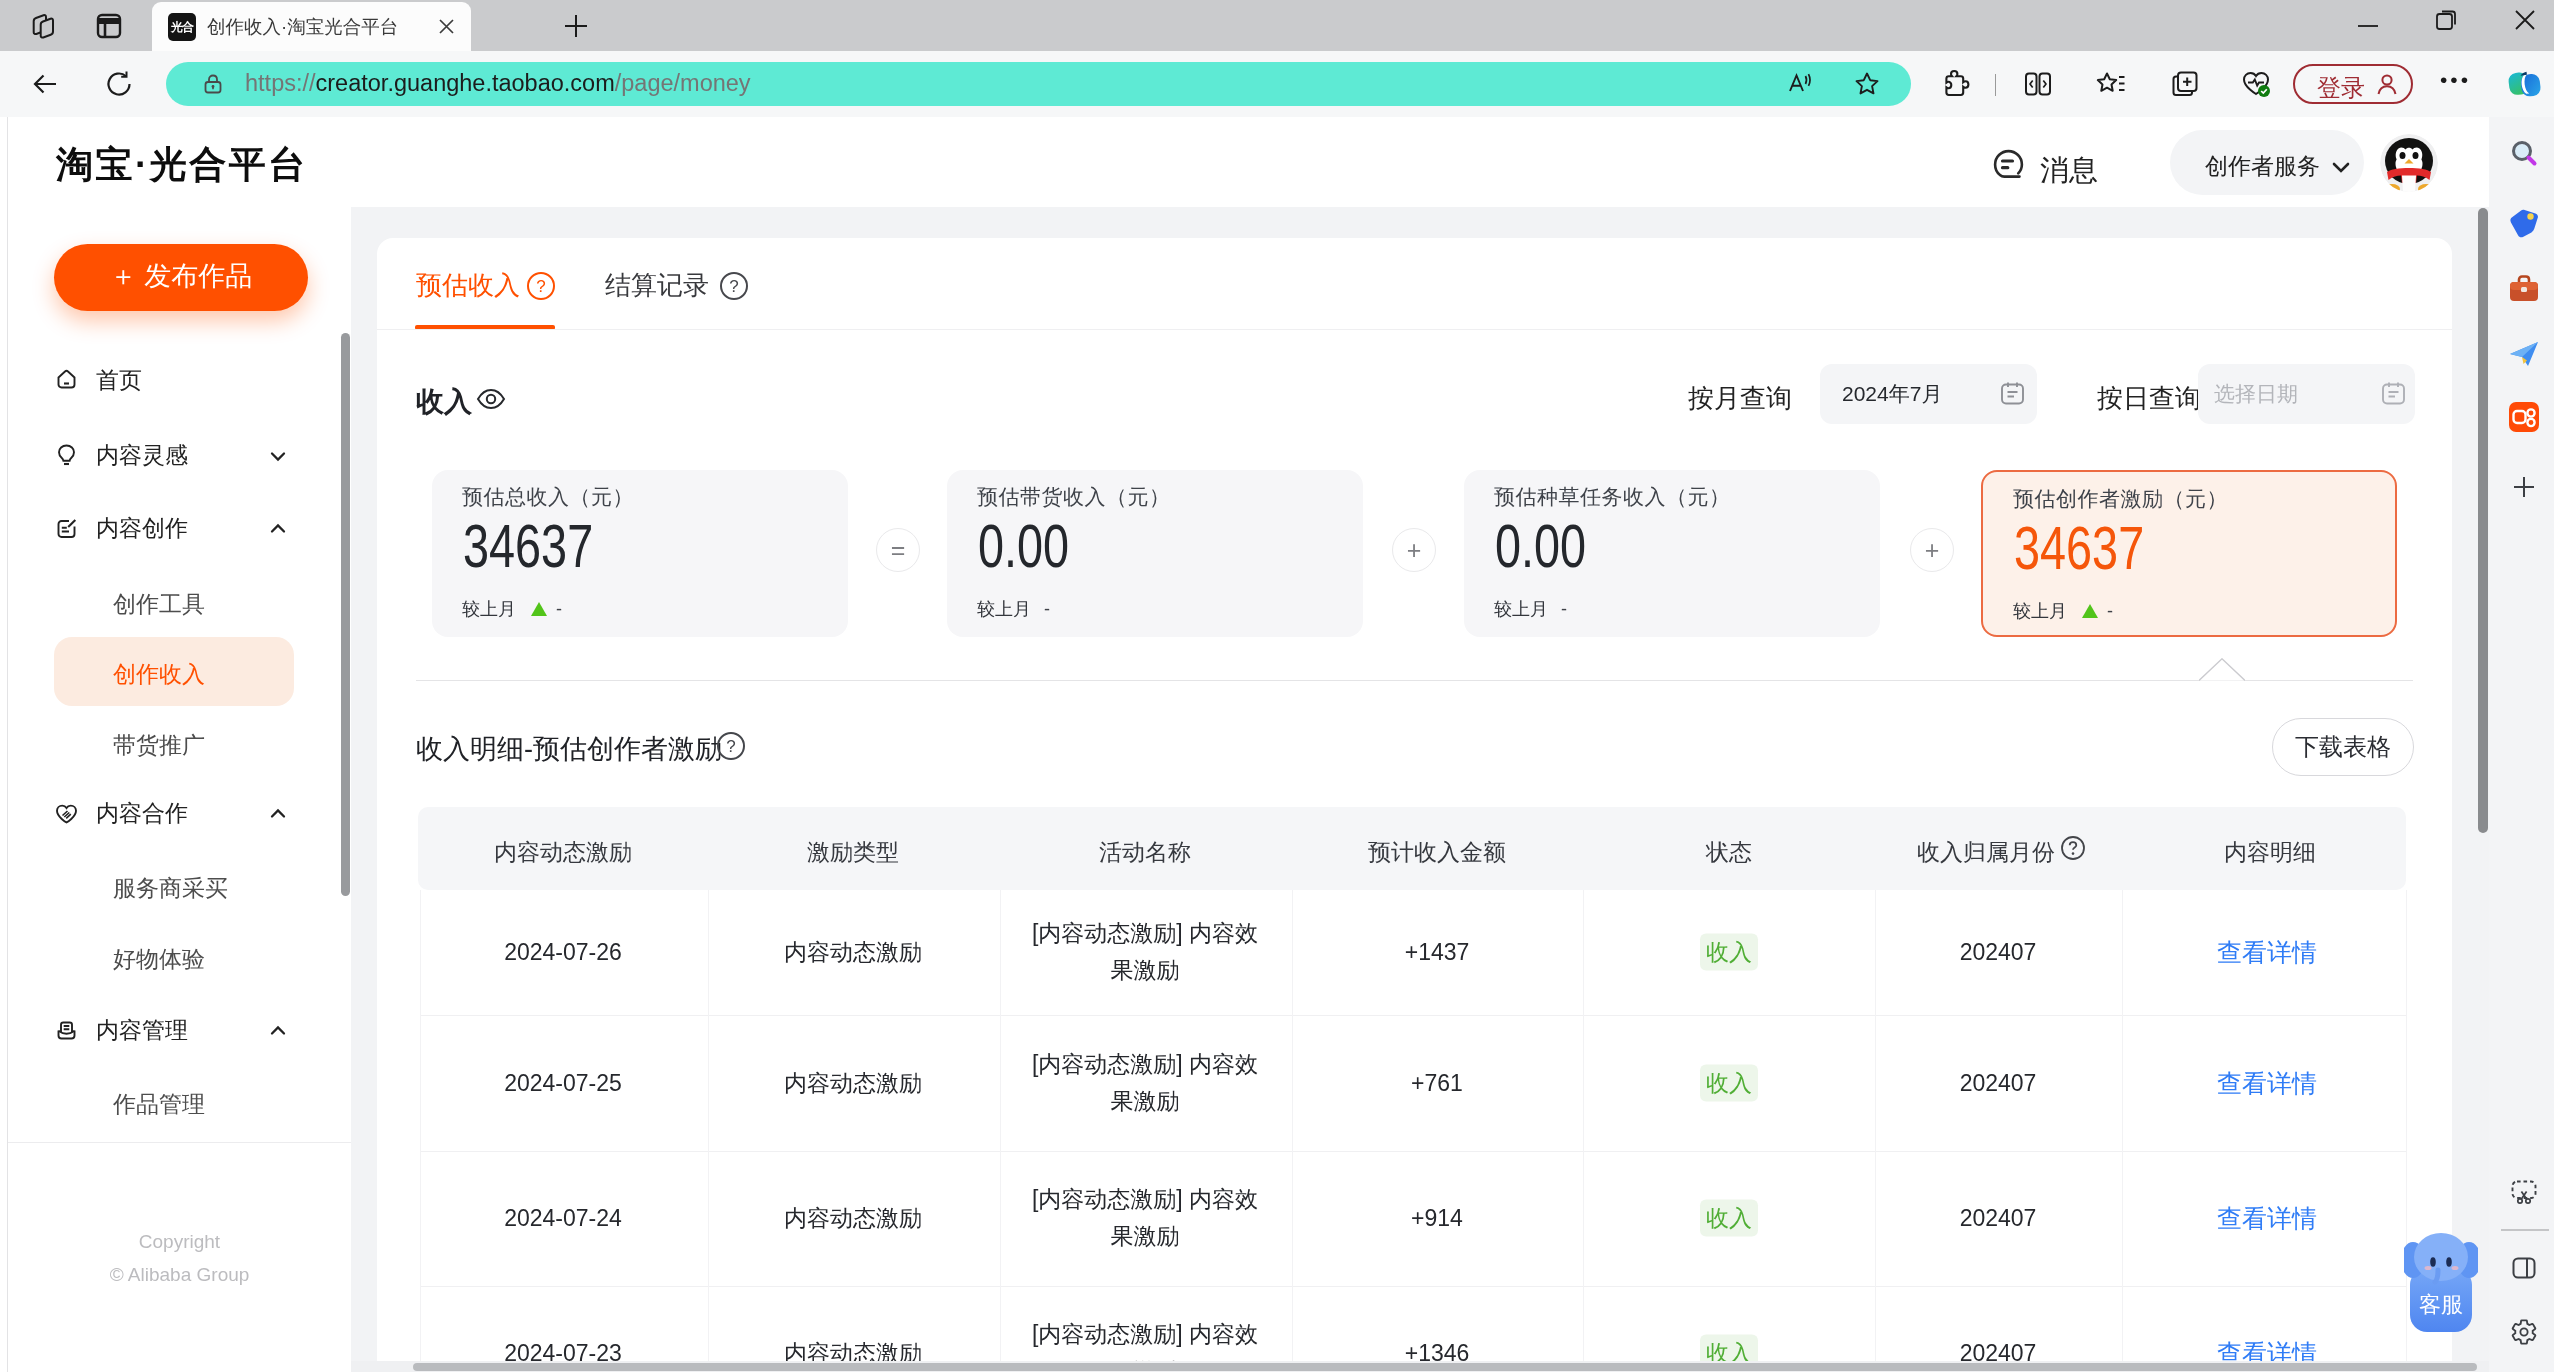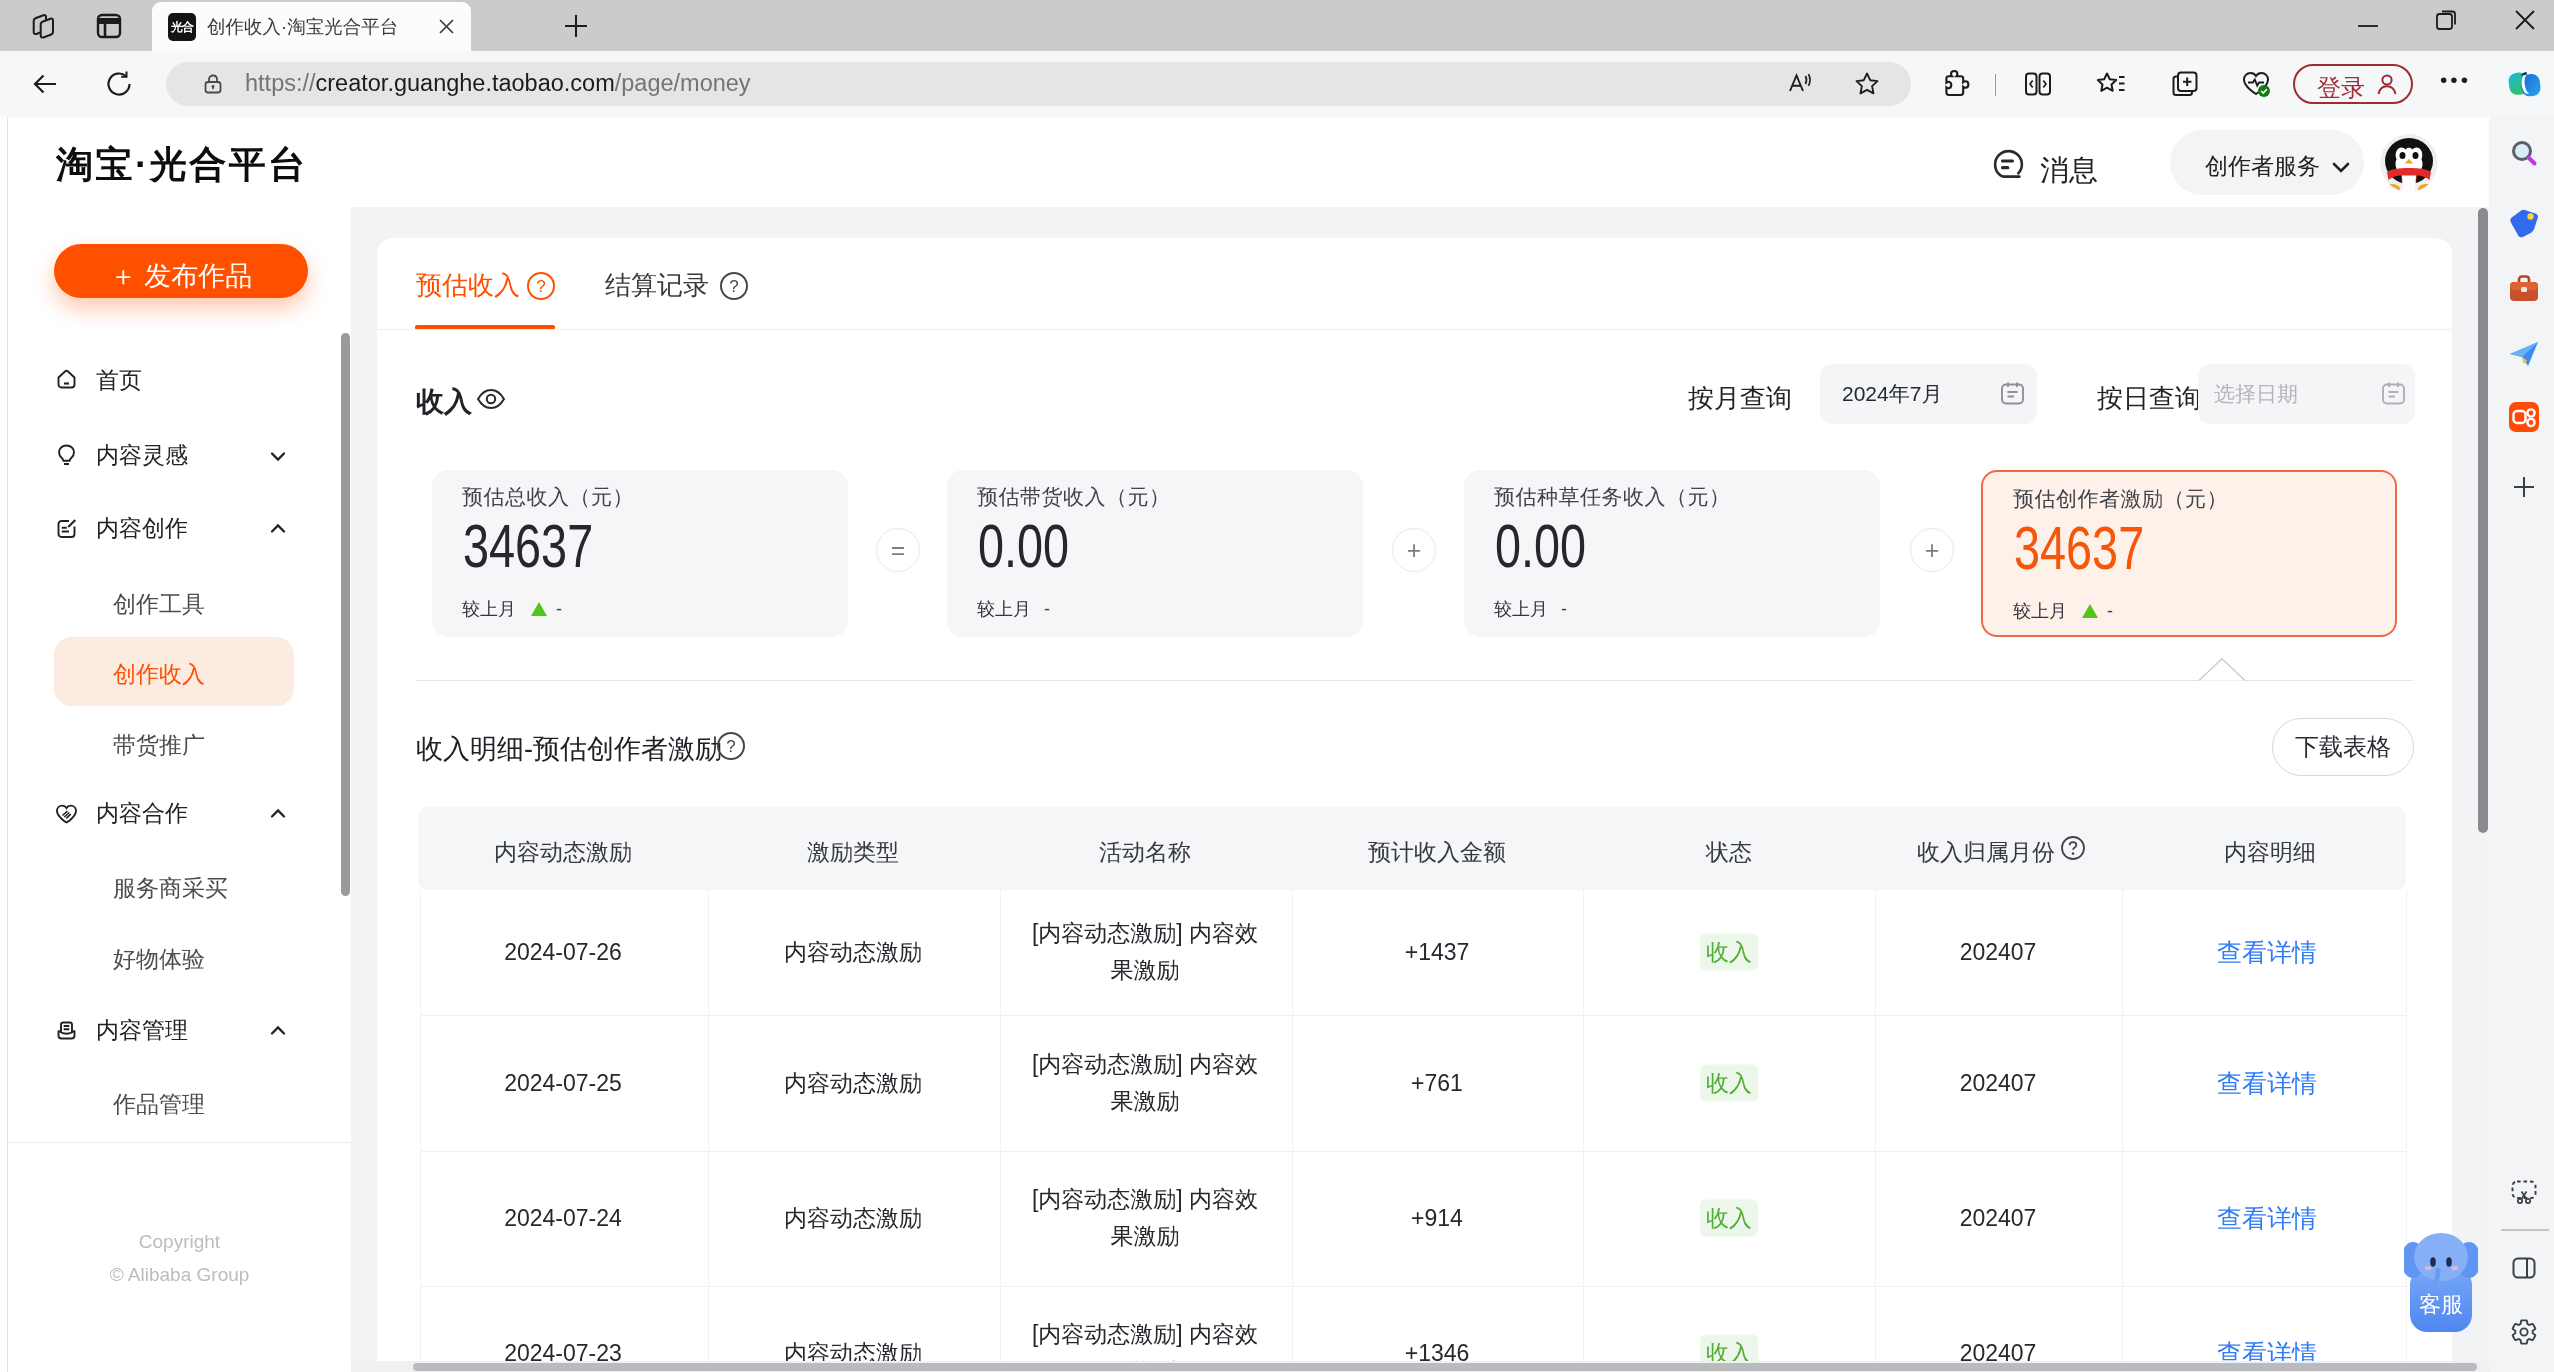--- a/index.html
+++ b/index.html
@@ -7,34 +7,34 @@
 body { font-family:"Liberation Sans", sans-serif; position:relative; background:#fff; }
 .abs { position:absolute; }
 svg { display:block; }
 
 
 #tabstrip { left:0; top:0; width:2554px; height:51px; background:#cacbcd; }
 #tab { position:absolute; left:152px; top:2px; width:319px; height:49px; background:#fcfcfc; border-radius:9px 9px 0 0; }
 #tab .fav { position:absolute; left:16px; top:11px; width:28px; height:28px; background:#141414; border-radius:5px; color:#fff; font-size:12px; font-weight:bold; text-align:center; line-height:28px; letter-spacing:-1px;}
 #tab .title { position:absolute; left:55px; top:12px; font-size:18.5px; color:#3a3a3a; }
 #toolbar { left:0; top:51px; width:2554px; height:66px; background:#f6f7f8; }
-#addrbar { left:166px; top:62px; width:1745px; height:44px; background:#e5e5e5; border-radius:22px; }
+#addrbar { left:166px; top:62px; width:1745px; height:44px; background:#5eead4; border-radius:22px; }
 #urltxt { position:absolute; left:79px; top:8px; font-size:23.5px; color:#757575; }
 #urltxt b { color:#1c1c1c; font-weight:normal; }
 
 
 #page { left:8px; top:117px; width:2481px; height:1255px; background:#f2f3f5; }
 #pageheader { left:8px; top:117px; width:2481px; height:90px; background:#fff; }
 #leftnav { left:8px; top:207px; width:343px; height:1165px; background:#fff; }
 #card { left:377px; top:238px; width:2075px; height:1134px; background:#fff; border-radius:16px 16px 0 0; }
 #rightrail { left:2489px; top:117px; width:65px; height:1255px; background:#f3f4f6; }
 #leftline { left:7px; top:117px; width:1px; height:1255px; background:#e3e3e5; }
 
 
-#pubbtn { left:54px; top:244px; width:254px; height:54px; background:#ff5000; border-radius:34px; color:#fff; font-size:27px; text-align:center; line-height:65px; box-shadow:0 10px 22px rgba(255,84,0,.33); }
+#pubbtn { left:54px; top:244px; width:254px; height:67px; background:#ff5000; border-radius:34px; color:#fff; font-size:27px; text-align:center; line-height:65px; box-shadow:0 10px 22px rgba(255,84,0,.33); }
 .nav { position:absolute; left:96px; font-size:23px; color:#222; height:30px; line-height:30px;}
 .nav-sub { position:absolute; left:113px; font-size:23px; color:#4d4d4d; height:30px; line-height:30px;}
 .chev { position:absolute; left:266px; width:24px; height:24px; }
 #selpill { left:54px; top:637px; width:240px; height:69px; background:#fcebe0; border-radius:18px; }
 #copyr { left:8px; top:1225px; width:343px; text-align:center; font-size:19px; color:#bcbcbf; line-height:33px;}
 #navdivider { left:8px; top:1142px; width:343px; height:1px; background:#ececee; }
 #navscroll { left:341px; top:333px; width:9px; height:563px; background:#989a9d; border-radius:5px;}
 
 
 #svcpill { left:2170px; top:130px; width:194px; height:65px; background:#f3f4f6; border-radius:33px; }

